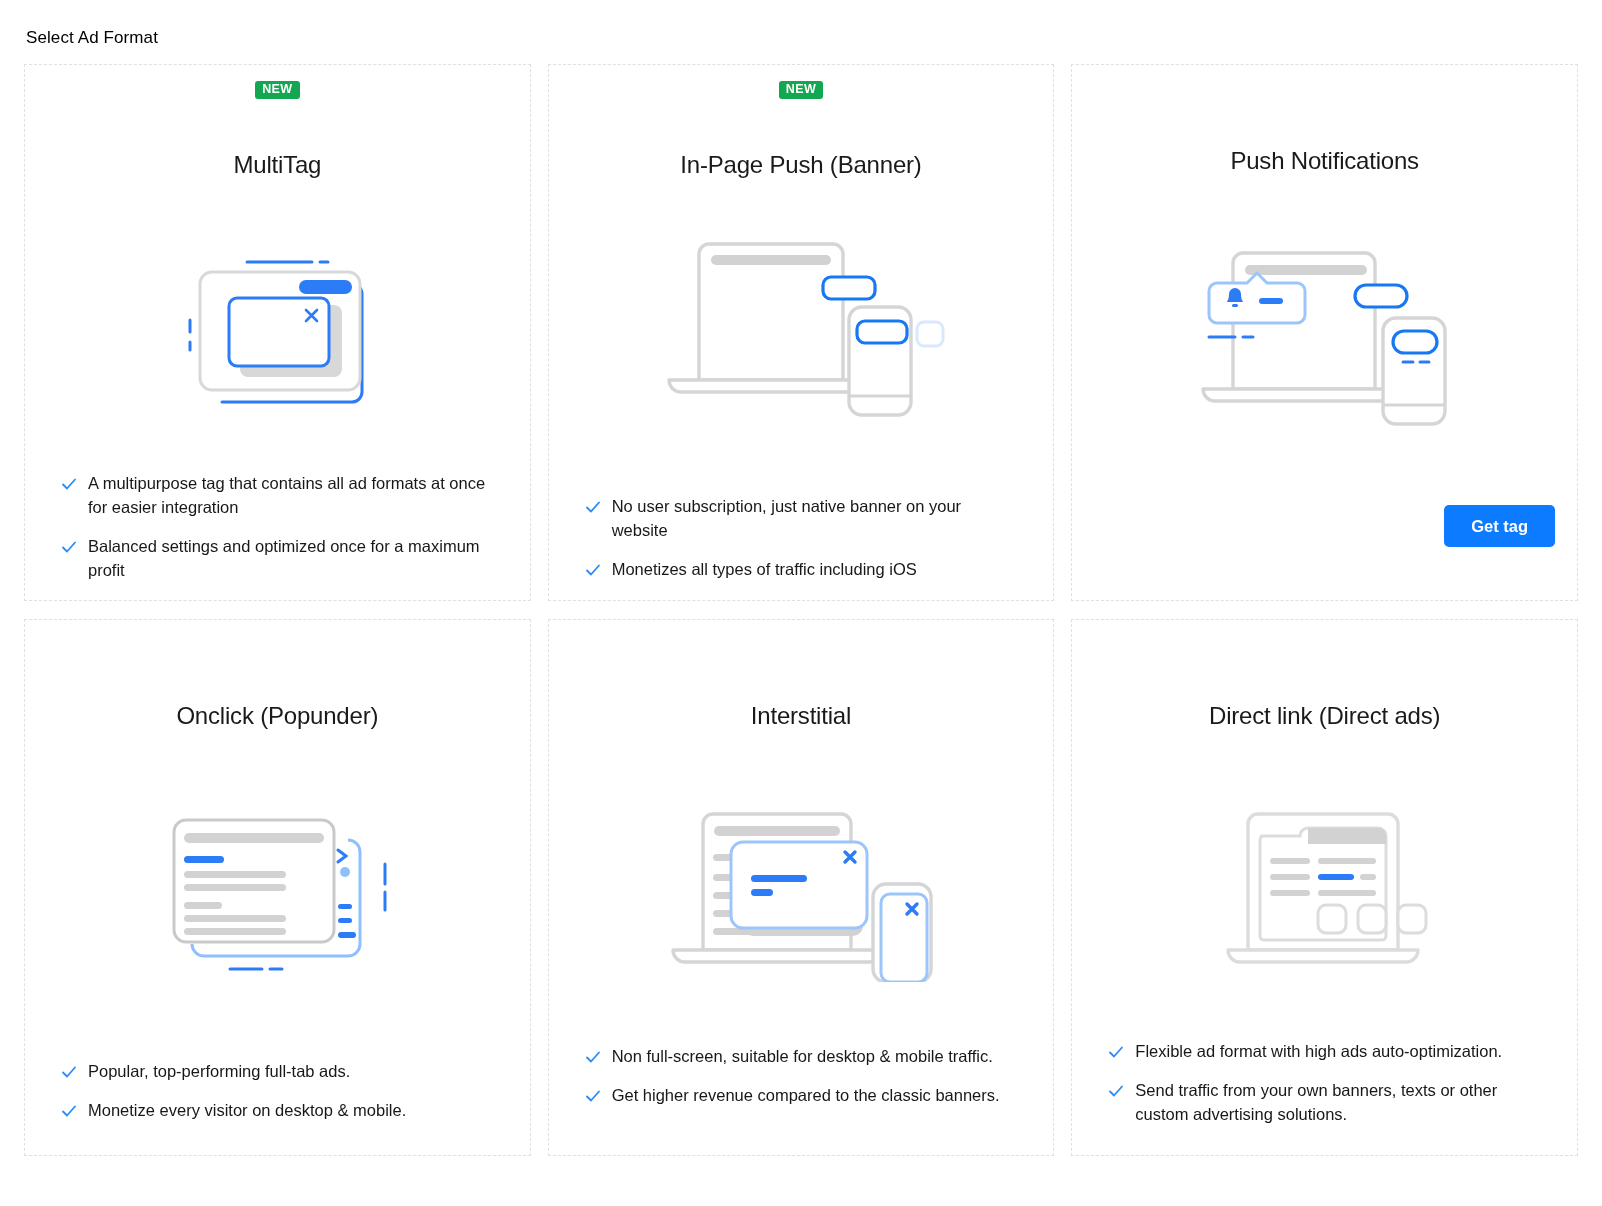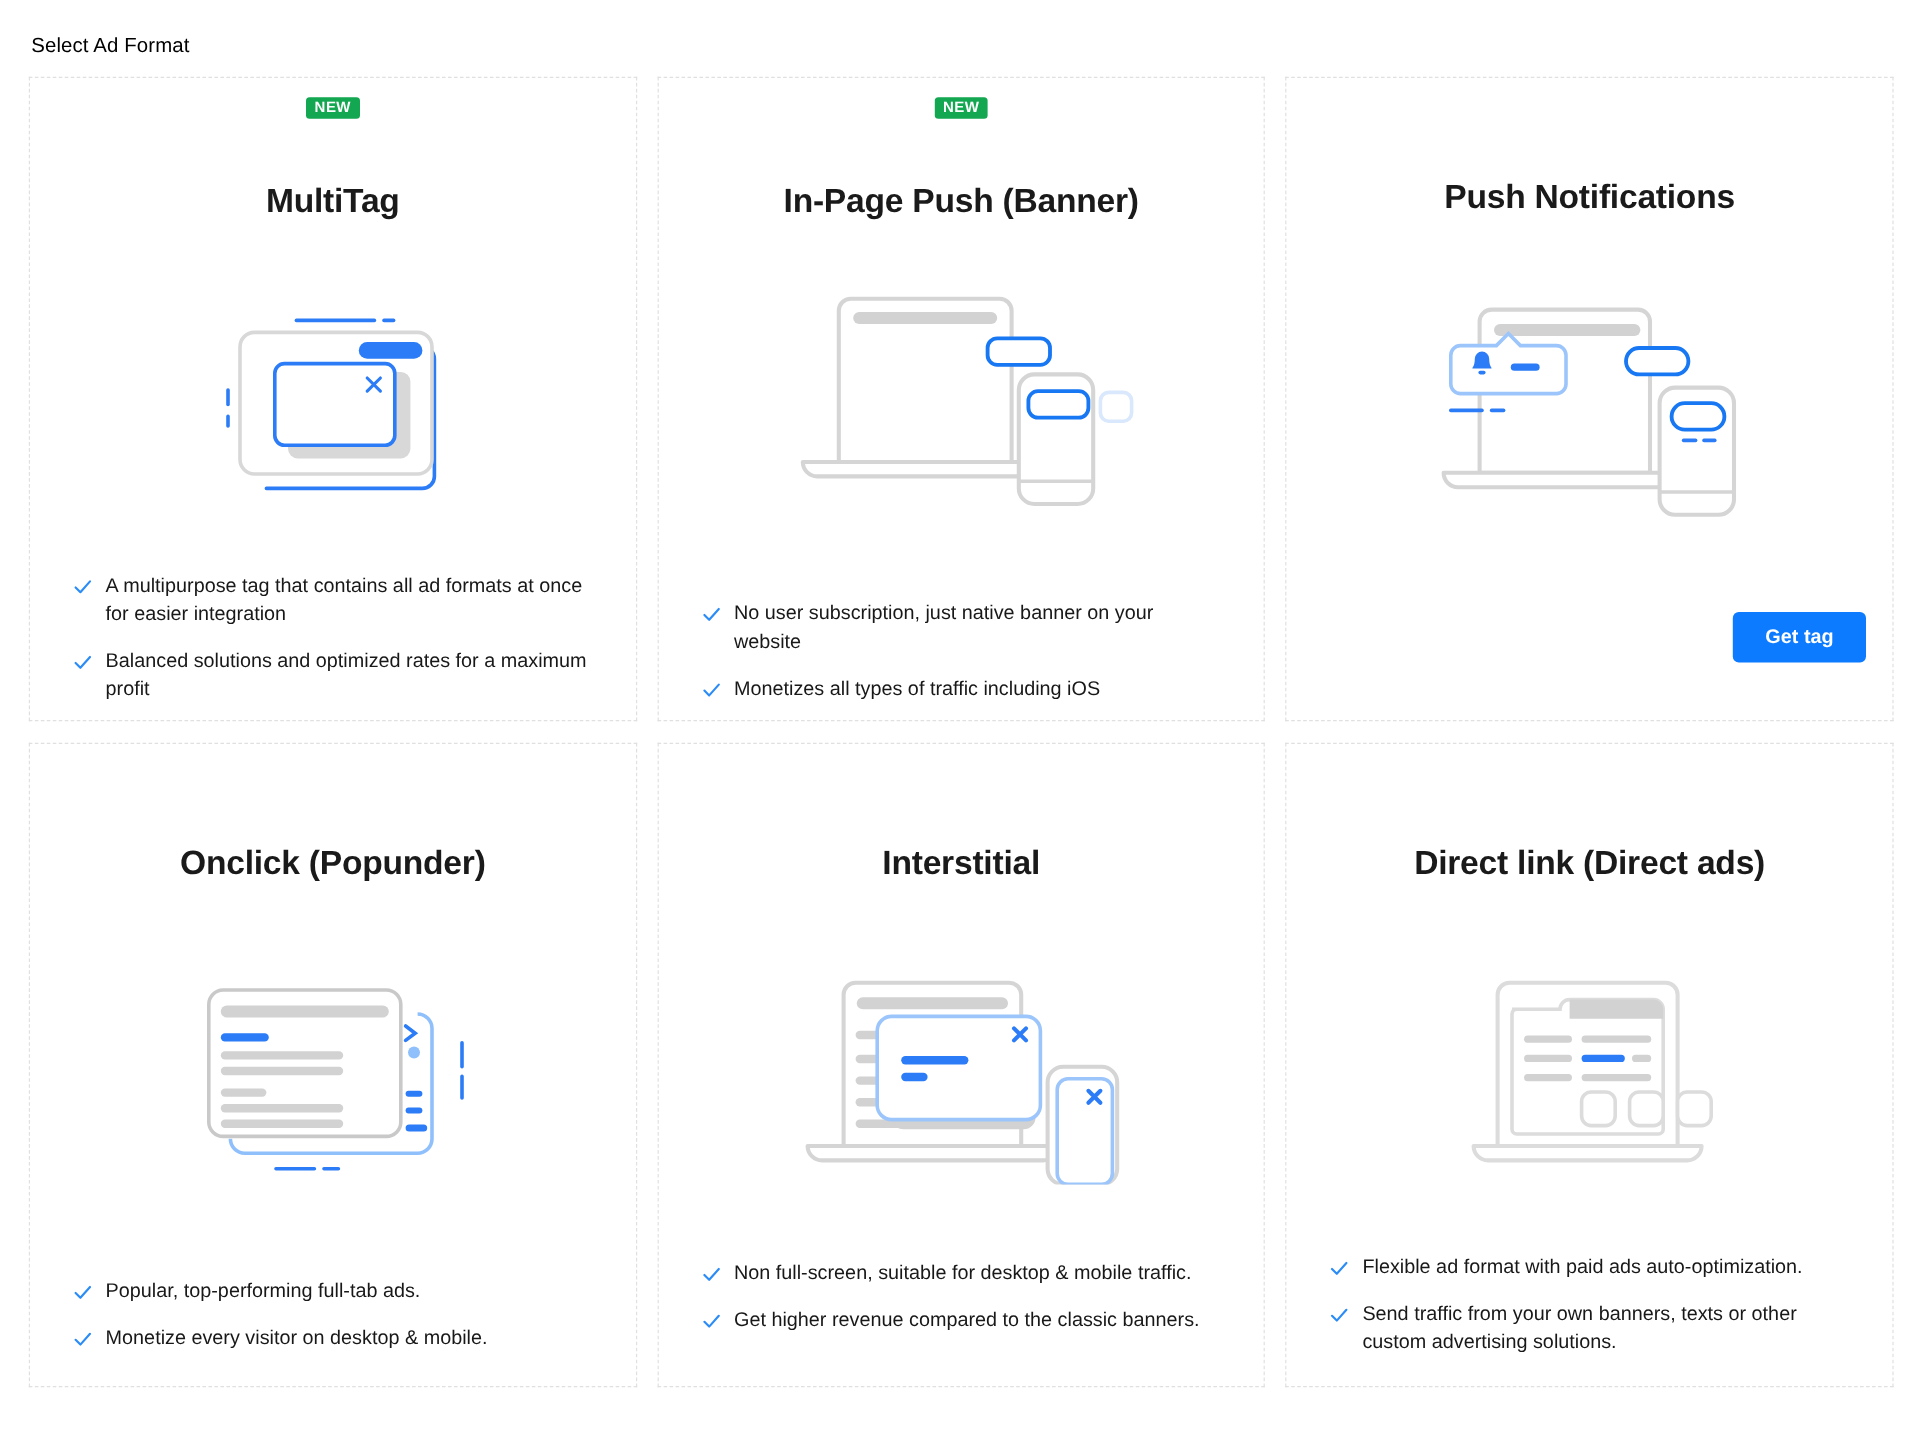--- a/index.html
+++ b/index.html
@@ -49,22 +49,22 @@
     font-weight: 700;
     letter-spacing: .4px;
     border-radius: 3px;
     padding: 2px 7px 3px 7px;
     line-height: 1;
     margin-bottom: 5px;
   }
   .badge.hidden { visibility: hidden; height: 0; margin: 0; padding: 0; }
 
   .card-title {
-    font-size: 28px;
-    font-weight: 700;
+    font-size: 24px;
+    font-weight: 400;
     color: #1a1a1a;
     text-align: center;
     line-height: 1.2;
     letter-spacing: -.2px;
   }
   .card.no-badge .card-title { margin-top: 19px; }
 
   .art {
     height: 215px;
     width: 100%;
@@ -165,21 +165,21 @@
         <div class="bullet">
           <svg class="check" viewBox="0 0 16 16" fill="none">
               <path d="M2 8.5 L6 12.5 L14 3.5" stroke="#2b8cf6" stroke-width="1.8" stroke-linecap="round" stroke-linejoin="round"></path>
             </svg>
           <div class="bullet-text">A multipurpose tag that contains all ad formats at once for easier integration</div>
         </div>
         <div class="bullet">
           <svg class="check" viewBox="0 0 16 16" fill="none">
               <path d="M2 8.5 L6 12.5 L14 3.5" stroke="#2b8cf6" stroke-width="1.8" stroke-linecap="round" stroke-linejoin="round"></path>
             </svg>
-          <div class="bullet-text">Balanced solutions and optimized rates for a maximum profit</div>
+          <div class="bullet-text">Balanced settings and optimized once for a maximum profit</div>
         </div>
       </div>
 
       <div class="btn-wrap">
         <button class="get-tag">Get tag</button>
       </div>
     </div>
 
     <div class="card card-2 row1">
       <div class="badge">NEW</div>
@@ -384,21 +384,21 @@
           <rect x="168" y="113" width="28" height="28" rx="8" fill="#fff" stroke="#dcdcdc" stroke-width="3"></rect>
           <rect x="208" y="113" width="28" height="28" rx="8" fill="#fff" stroke="#dcdcdc" stroke-width="3"></rect>
         </svg>
       </div>
 
       <div class="bullets">
         <div class="bullet">
           <svg class="check" viewBox="0 0 16 16" fill="none">
               <path d="M2 8.5 L6 12.5 L14 3.5" stroke="#2b8cf6" stroke-width="1.8" stroke-linecap="round" stroke-linejoin="round"></path>
             </svg>
-          <div class="bullet-text">Flexible ad format with paid ads auto-optimization.</div>
+          <div class="bullet-text">Flexible ad format with high ads auto-optimization.</div>
         </div>
         <div class="bullet">
           <svg class="check" viewBox="0 0 16 16" fill="none">
               <path d="M2 8.5 L6 12.5 L14 3.5" stroke="#2b8cf6" stroke-width="1.8" stroke-linecap="round" stroke-linejoin="round"></path>
             </svg>
           <div class="bullet-text">Send traffic from your own banners, texts or other custom advertising solutions.</div>
         </div>
       </div>
 
       <div class="btn-wrap">

